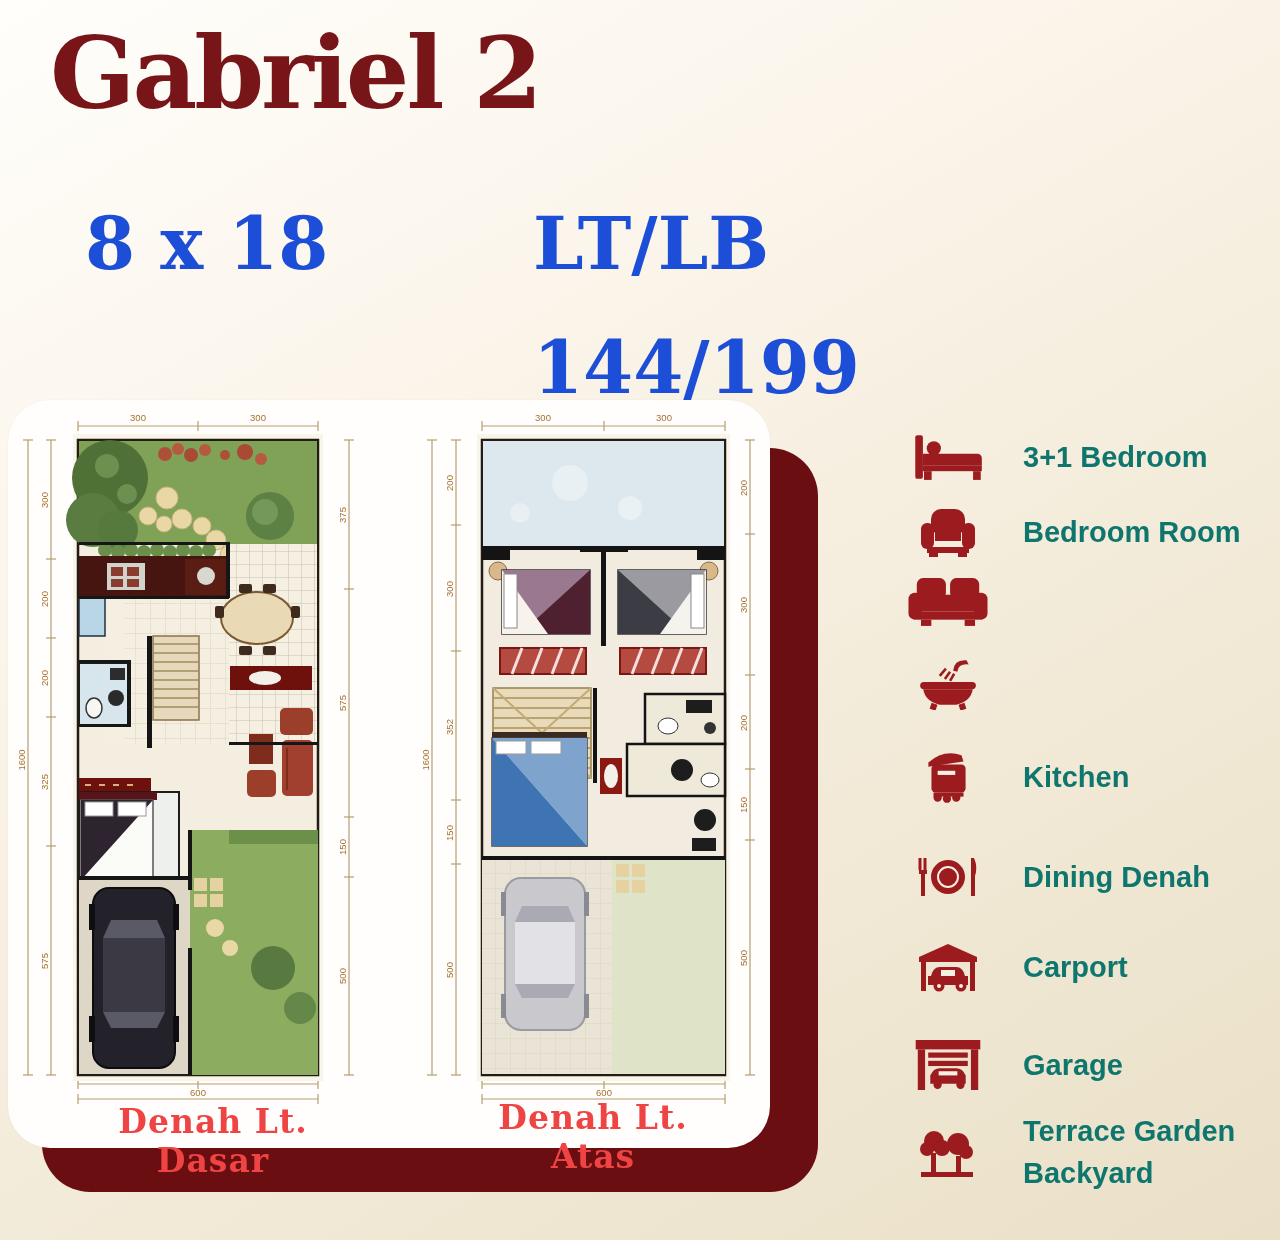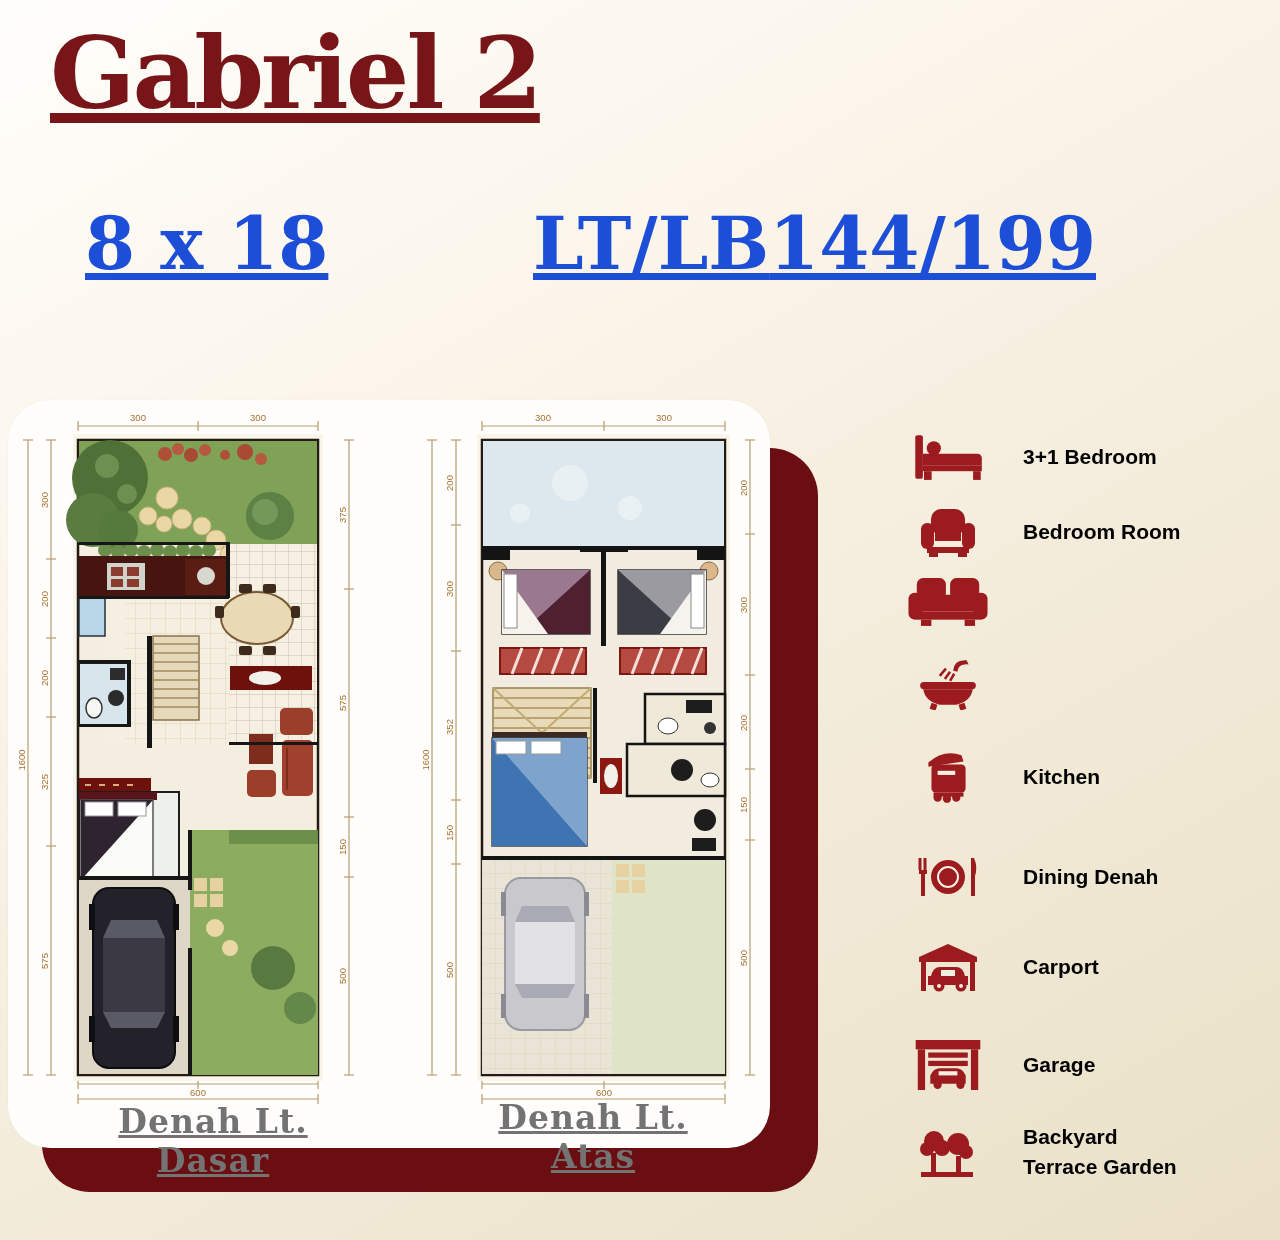--- a/index.html
+++ b/index.html
@@ -1,44 +1,44 @@
 <!DOCTYPE html>
 <html><head>
 <meta charset="utf-8">
 <style>
   html,body{margin:0;padding:0;}
   body{
     width:1280px;height:1240px;position:relative;overflow:hidden;
     background:linear-gradient(150deg,#fffefb 0%,#fbf5eb 30%,#f3ebd9 62%,#eae0c8 100%);
     font-family:"Liberation Sans",sans-serif;
   }
-  .abs{position:absolute;text-decoration:underline;}
+  .abs{position:absolute;}
   
   .title{
     left:50px;top:18px;font-family:"DejaVu Serif",serif;font-weight:bold;
     font-size:100px;letter-spacing:-3px;color:#771518;line-height:1.1;
   }
   .subrow{font-family:"DejaVu Serif",serif;font-weight:bold;color:#1d4ed8;font-size:72px;line-height:1.05;}
   .size-text{left:85px;top:206px;}
-  .ltlb{left:533px;top:206px;display:flex;}
+  .ltlb{left:533px;top:206px;display:flex;gap:48px;flex-direction:column;}
   
   .card-shadow{left:42px;top:448px;width:776px;height:744px;border-radius:48px;background:#6b0e12;}
   .card{left:8px;top:400px;width:762px;height:748px;border-radius:42px;background:#fffefd;box-shadow:0 0 2px rgba(0,0,0,.05);}
   .plan-svg{position:absolute;}
   .caption{
-    font-family:"DejaVu Serif",serif;font-weight:bold;color:#737373;
+    font-family:"DejaVu Serif",serif;font-weight:bold;color:#ef4444;
     font-size:33px;text-align:center;letter-spacing:1px;
   }
   .cap1{left:78px;top:1102px;width:270px;}
   .cap2{left:458px;top:1098px;width:270px;}
   
   .legend-row{position:absolute;left:900px;width:370px;height:64px;display:flex;align-items:center;}
   .legend-icon{width:95px;display:flex;justify-content:center;align-items:center;flex:0 0 95px;}
   .legend-icon svg{fill:#9c1b1f;}
-  .legend-label{margin-left:28px;color:#000000;font-weight:bold;font-size:21px;line-height:1.45;}
+  .legend-label{margin-left:28px;color:#0f766e;font-weight:bold;font-size:29px;line-height:1.45;}
 </style>
 </head>
 <body>
 
 <div class="abs title">Gabriel 2</div>
 <div class="abs subrow size-text">8 x 18</div>
 <div class="abs subrow ltlb">
   <span>LT/LB</span>
   <span>144/199</span>
 </div>
@@ -561,16 +561,16 @@
         <circle cx="23" cy="23" r="8"></circle>
         <circle cx="8" cy="24" r="7"></circle>
         <rect x="12" y="28" width="5" height="20"></rect>
         <circle cx="39" cy="19" r="11"></circle>
         <circle cx="47" cy="27" r="7"></circle>
         <rect x="37" y="31" width="5" height="17"></rect>
         <rect x="2" y="47" width="52" height="5"></rect>
       </svg>
   </span>
   <span class="legend-label">
+    <span style="display:block">Terrace Garden</span>
     <span style="display:block">Backyard</span>
-    <span style="display:block">Terrace Garden</span>
   </span>
 </div>
 
 </body></html>

